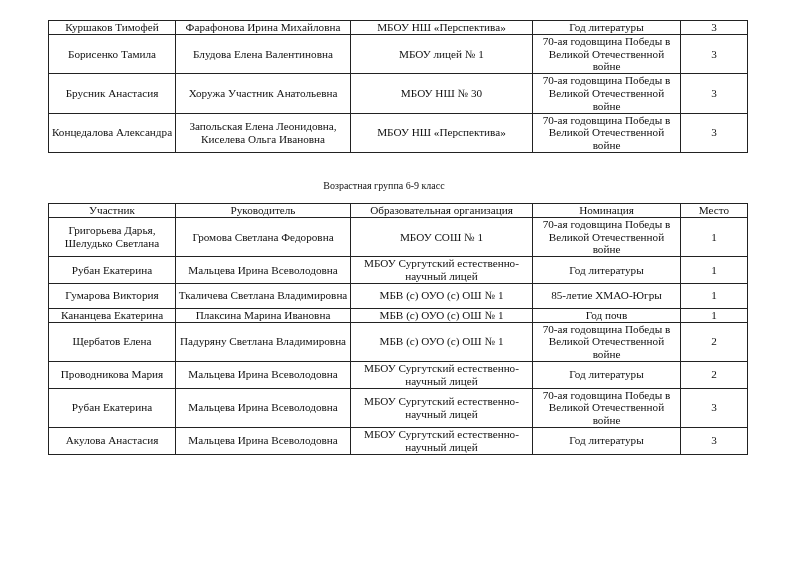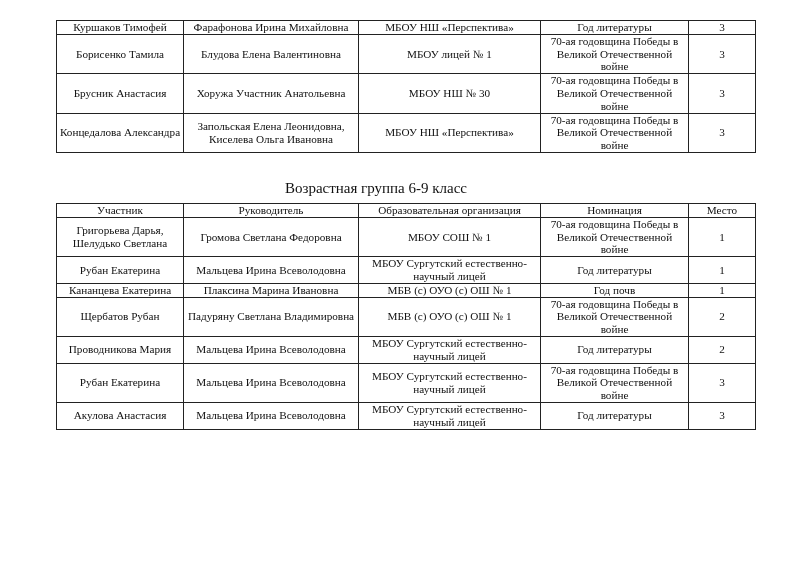--- a/index.html
+++ b/index.html
@@ -1,26 +1,26 @@
 <!DOCTYPE html>
 <html><head>
 <meta charset="utf-8">
 <style>
   html, body { margin: 0; padding: 0; background: #ffffff; }
   body { width: 800px; height: 566px; position: relative; overflow: hidden;
          font-family: "Liberation Serif", "DejaVu Serif", serif; color: #111; }
-  table { border-collapse: collapse; position: absolute; left: 56px; table-layout: fixed; width: 699px; }
+  table { border-collapse: collapse; position: absolute; left: 48px; table-layout: fixed; width: 699px; }
   td, th { border: 1px solid #222; text-align: center; vertical-align: middle;
            font-size: 11.2px; line-height: 12.8px; font-weight: normal; padding: 0 2px; }
   col.c1 { width: 127px; } col.c2 { width: 175px; } col.c3 { width: 182px; }
   col.c4 { width: 148px; } col.c5 { width: 67px; }
   #t1 { top: 20px; }
   #t2 { top: 203px; }
   .h1 { height: 12px; } .h2 { height: 25px; } .h3 { height: 38px; }
-  .caption { position: absolute; top: 180px; left: 8px; width: 736px; text-align: center; font-size: 15px; }
+  .caption { position: absolute; top: 180px; left: 16px; width: 736px; text-align: center; font-size: 10px; }
 </style>
 </head>
 <body>
 
 <table id="t1">
   <colgroup>
       <col class="c1">
       <col class="c2">
       <col class="c3">
       <col class="c4">
@@ -85,29 +85,36 @@
       <td>70-ая годовщина Победы в Великой Отечественной войне</td>
       <td>1</td>
     </tr>
     <tr class="h2">
       <td>Рубан Екатерина</td>
       <td>Мальцева Ирина Всеволодовна</td>
       <td>МБОУ Сургутский естественно-научный лицей</td>
       <td>Год литературы</td>
       <td>1</td>
     </tr>
+    <tr class="h2">
+      <td>Гумарова Виктория</td>
+      <td>Ткаличева Светлана Владимировна</td>
+      <td>МБВ (с) ОУО (с) ОШ № 1</td>
+      <td>85-летие ХМАО-Югры</td>
+      <td>1</td>
+    </tr>
     <tr class="h1">
       <td>Кананцева Екатерина</td>
       <td>Плаксина Марина Ивановна</td>
       <td>МБВ (с) ОУО (с) ОШ № 1</td>
       <td>Год почв</td>
       <td>1</td>
     </tr>
     <tr class="h3">
-      <td>Щербатов Рубан</td>
+      <td>Щербатов Елена</td>
       <td>Падуряну Светлана Владимировна</td>
       <td>МБВ (с) ОУО (с) ОШ № 1</td>
       <td>70-ая годовщина Победы в Великой Отечественной войне</td>
       <td>2</td>
     </tr>
     <tr class="h2">
       <td>Проводникова Мария</td>
       <td>Мальцева Ирина Всеволодовна</td>
       <td>МБОУ Сургутский естественно-научный лицей</td>
       <td>Год литературы</td>

